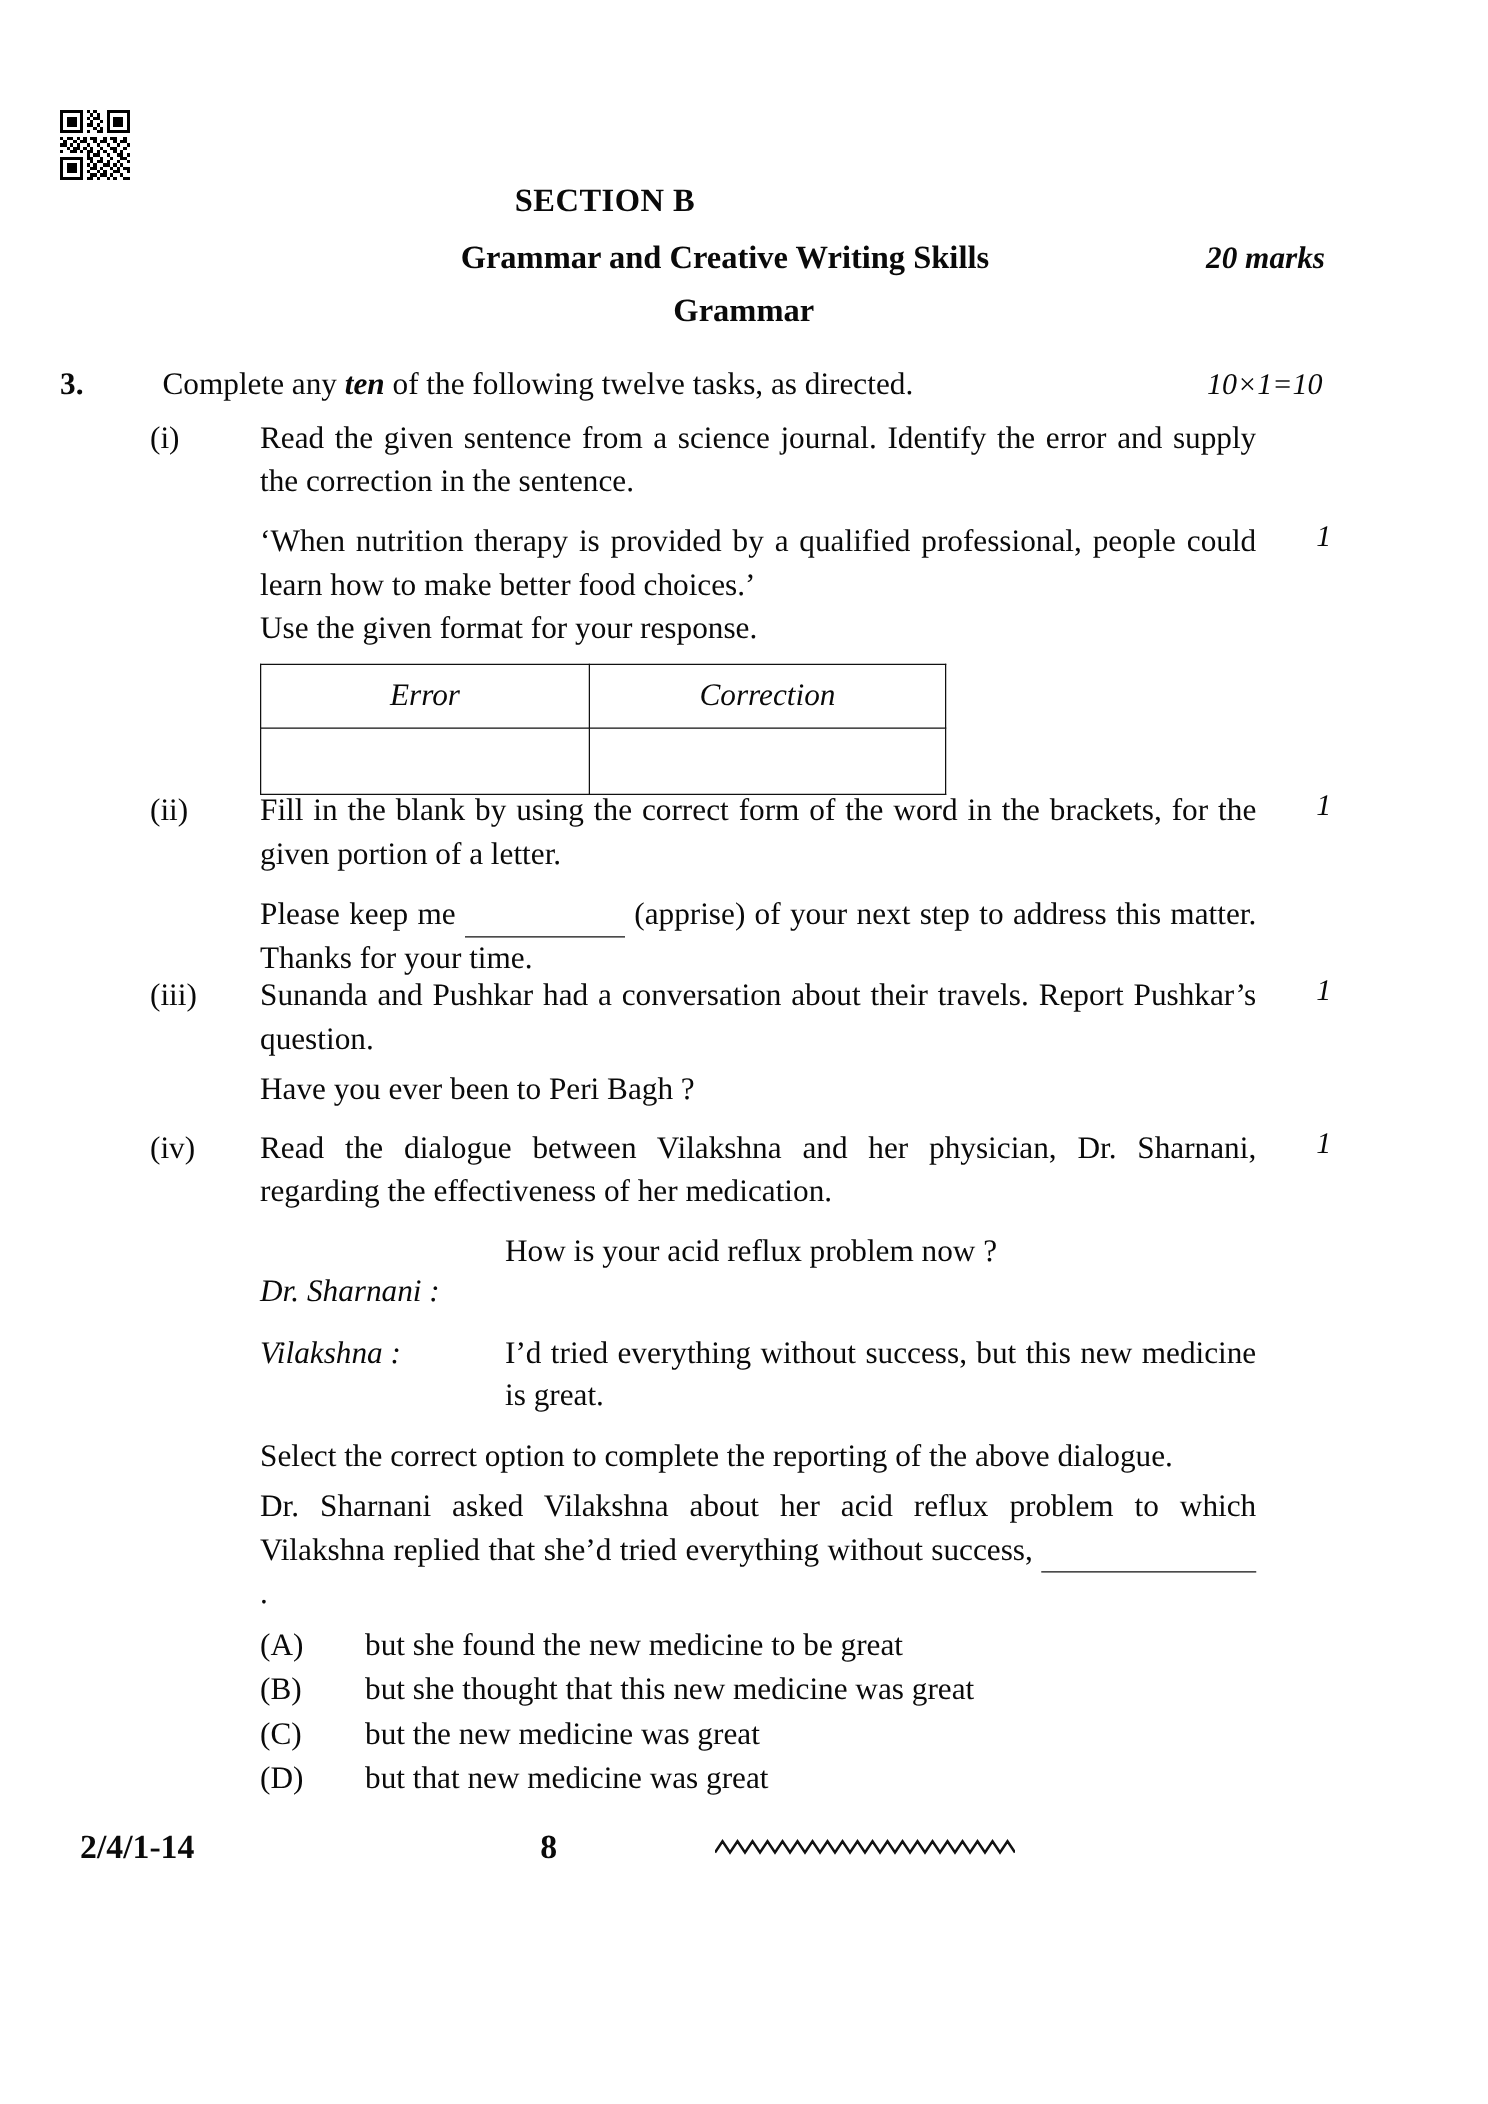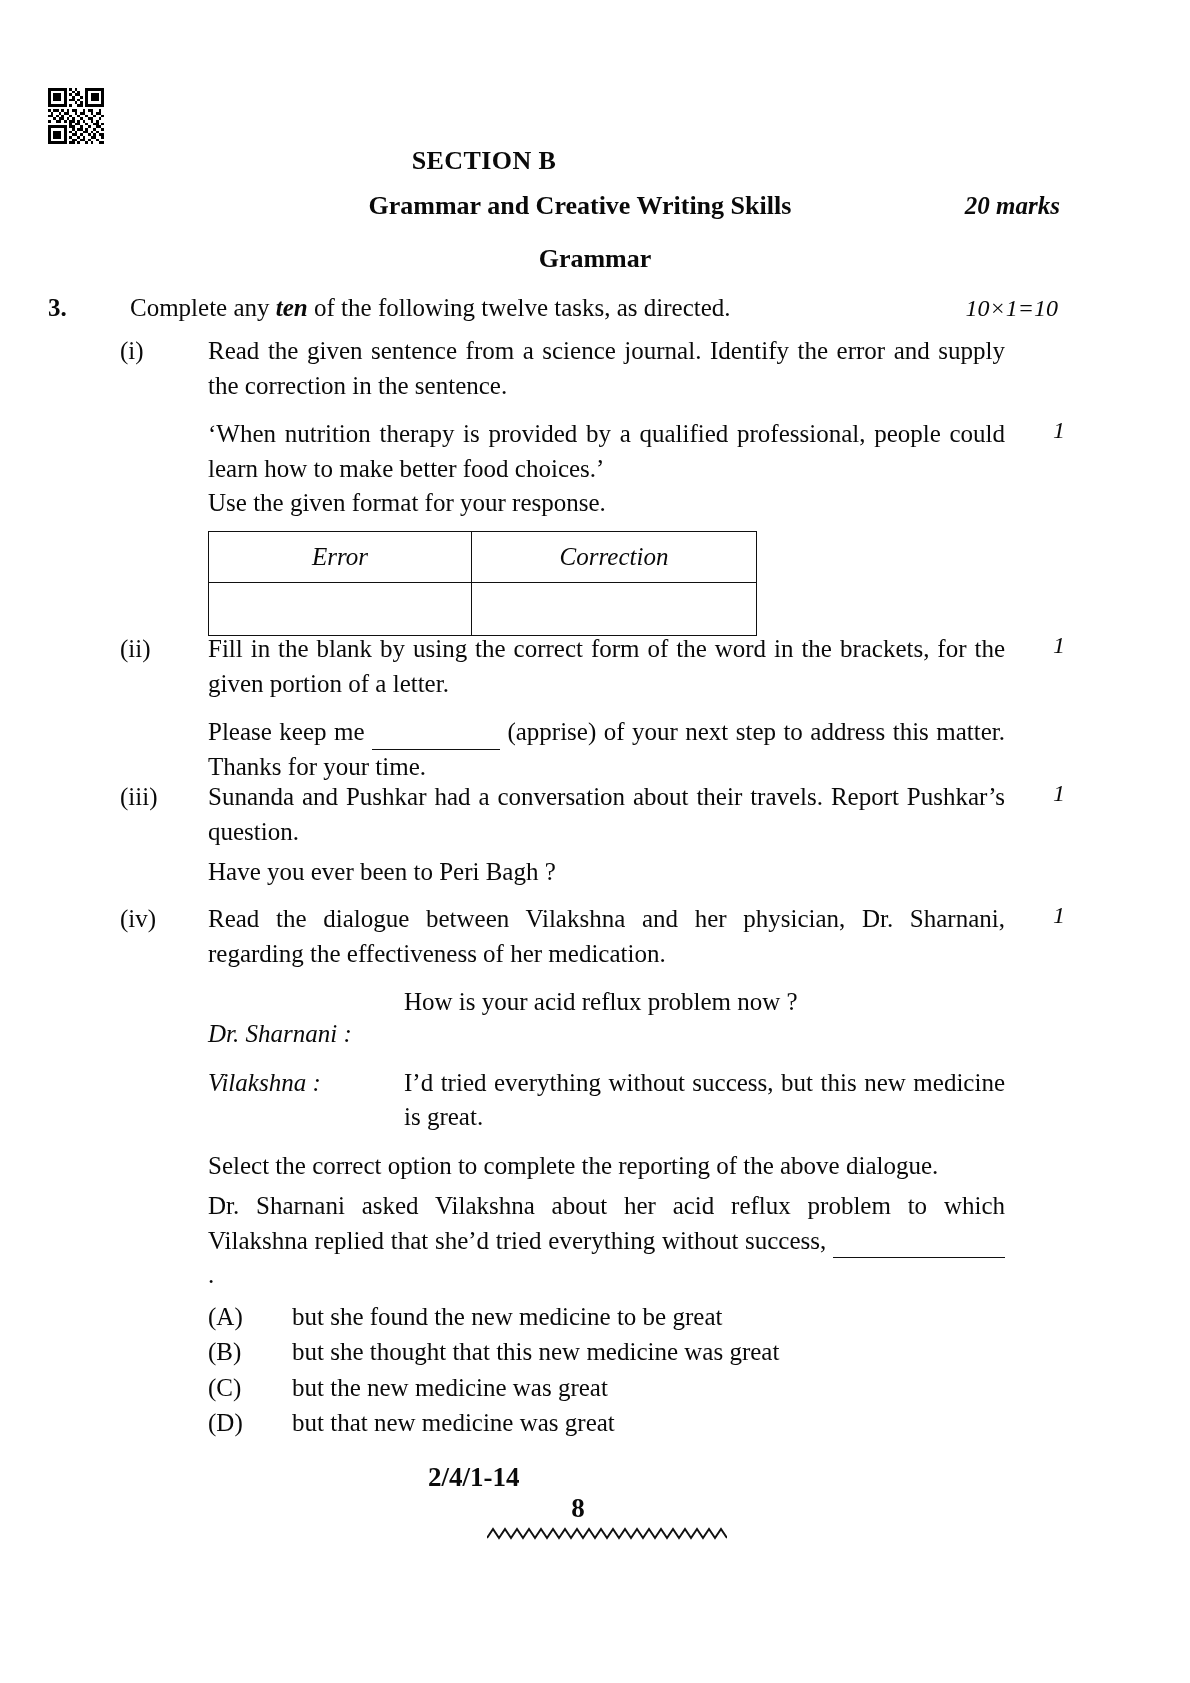--- a/index.html
+++ b/index.html
@@ -60,21 +60,21 @@
   }
   .subject-line .marks {
     font-weight: bold;
     font-style: italic;
     font-size: 25px;
     white-space: nowrap;
   }
   .grammar-line {
     position: absolute;
     left: 0;
-    top: 244px;
+    top: 234px;
     width: 1190px;
     text-align: center;
     font-weight: bold;
     font-size: 26px;
   }
 
   
   .qmain {
     position: absolute;
     left: 48px;
@@ -200,26 +200,25 @@
   }
   .opt-key {
     flex: 0 0 84px;
     width: 84px;
   }
   .opt-txt { flex: 1; }
 
   
   .footer {
     position: absolute;
-    left: 48px;
+    left: 64px;
     top: 1462px;
     width: 1060px;
     display: flex;
     align-items: center;
-    flex-direction: column;
   }
   .foot-code {
     font-weight: bold;
     font-size: 27px;
     flex: 0 0 auto;
     width: 300px;
   }
   .foot-page {
     font-weight: bold;
     font-size: 27px;

